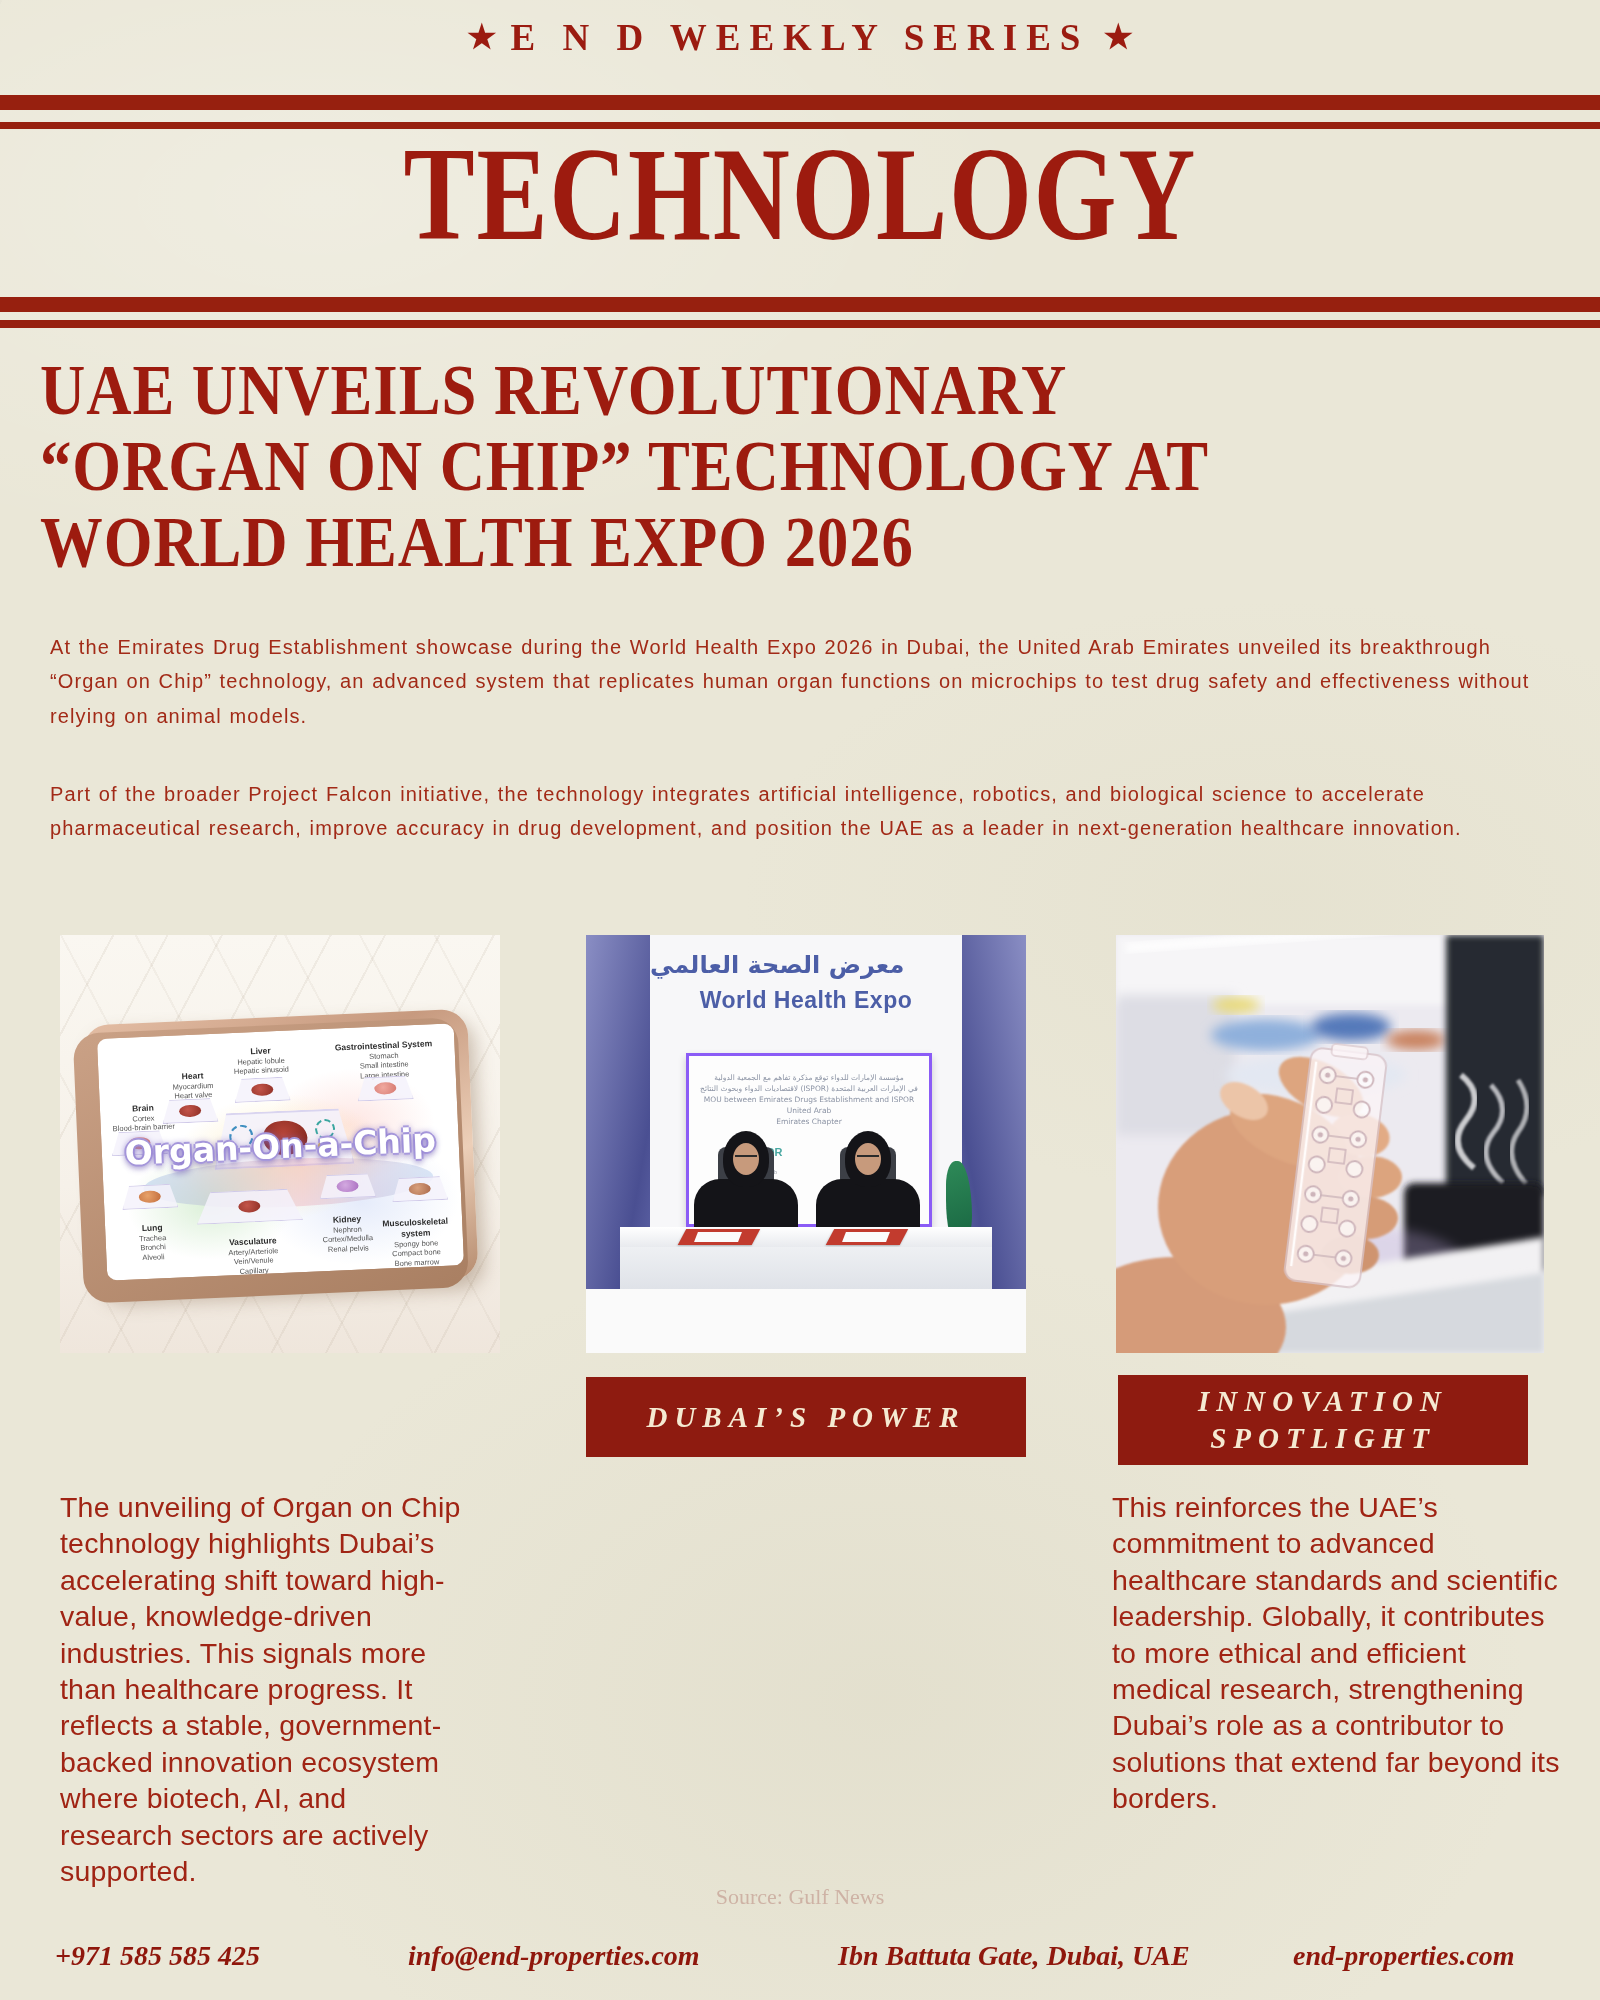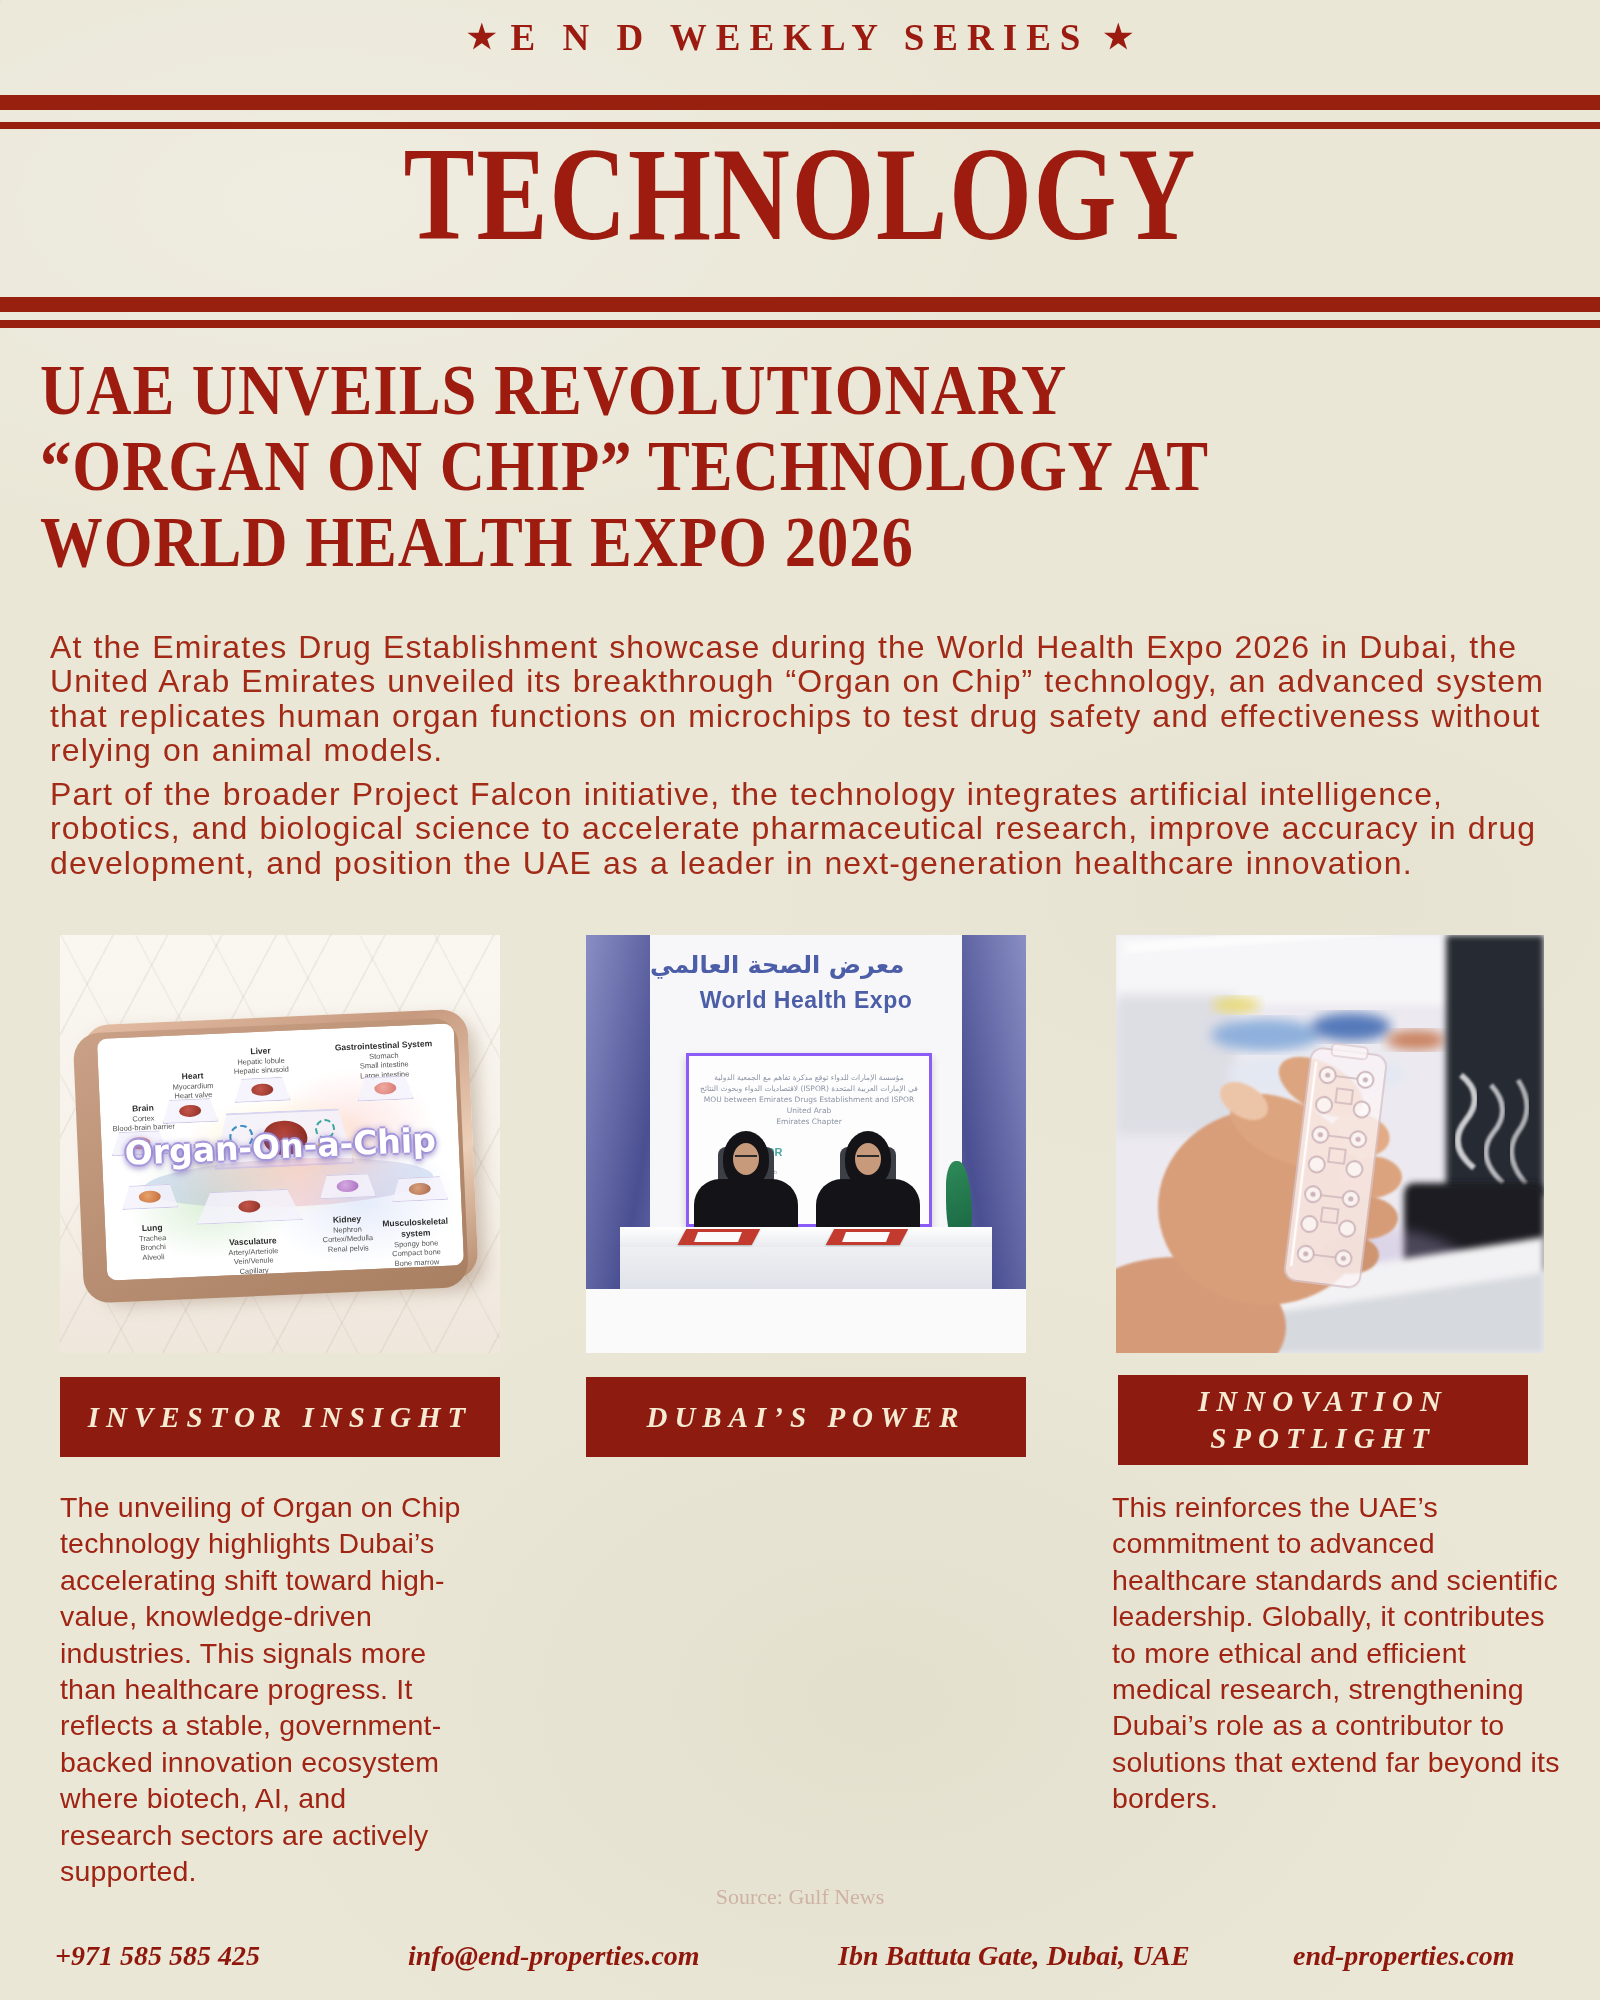--- a/index.html
+++ b/index.html
@@ -27,21 +27,21 @@
   .section-title span{display:inline-block; font-family:"Liberation Serif", serif;
     font-weight:700; font-size:124px; color:#9d1b0f; letter-spacing:2px;
     transform:scale(.86,1.08); transform-origin:center top;}
   
   .headline{position:absolute; top:348px; left:0; width:100%; margin:0; text-align:left;
     font-family:"Liberation Serif", serif; font-weight:700; color:#9d1b0f;}
   .headline .hline{display:block; font-size:66px; line-height:76px; white-space:nowrap;
     transform:scale(.95,1.1); transform-origin:center top; letter-spacing:1px;}
   
   .intro{position:absolute; left:50px; width:1505px; margin:0;
-    font-size:32px; line-height:34.4px; letter-spacing:1.1px; word-spacing:1px;
+    font-size:20px; line-height:34.4px; letter-spacing:1.1px; word-spacing:1px;
     color:#a22a17; text-align:left;}
   .intro.p1{top:630px;}
   .intro.p2{top:777px;}
   
   .photo{position:absolute; top:935px; height:418px; margin:0; overflow:hidden;}
   .photo1{left:60px; width:440px;
     background:
       repeating-linear-gradient(118deg, transparent 0 46px, rgba(175,160,140,.14) 46px 48px),
       repeating-linear-gradient(62deg, transparent 0 64px, rgba(175,160,140,.10) 64px 66px),
       linear-gradient(180deg,#faf7f1 0%,#f6f1e9 60%,#efe6dc 100%);}
@@ -366,21 +366,20 @@
           <line x1="27" y1="26" x2="49" y2="26"></line>
           <line x1="27" y1="86" x2="49" y2="86"></line>
           <line x1="27" y1="146" x2="49" y2="146"></line>
           <line x1="27" y1="206" x2="49" y2="206"></line>
         </g>
         <line x1="6" y1="14" x2="6" y2="220" stroke="#ffffff" stroke-width="2.5" opacity=".9"></line>
       </g>
     </svg>
   </figure>
 
-  <div class="banner b1">INVESTOR INSIGHT</div>
   <div class="banner b2">DUBAI’S POWER</div>
   <div class="banner b3">INNOVATION SPOTLIGHT</div>
 
   <p class="colText c1">The unveiling of Organ on Chip technology highlights Dubai’s accelerating shift toward high-value, knowledge-driven industries. This signals more than healthcare progress. It reflects a stable, government-backed innovation ecosystem where biotech, AI, and research sectors are actively supported.</p>
   <p class="colText c3">This reinforces the UAE’s commitment to advanced healthcare standards and scientific leadership. Globally, it contributes to more ethical and efficient medical research, strengthening Dubai’s role as a contributor to solutions that extend far beyond its borders.</p>
 
   <div class="source">Source: Gulf News</div>
   <div class="footer-item f-phone">+971 585 585 425</div>
   <div class="footer-item f-email">info@end-properties.com</div>
   <div class="footer-item f-address">Ibn Battuta Gate, Dubai, UAE</div>

